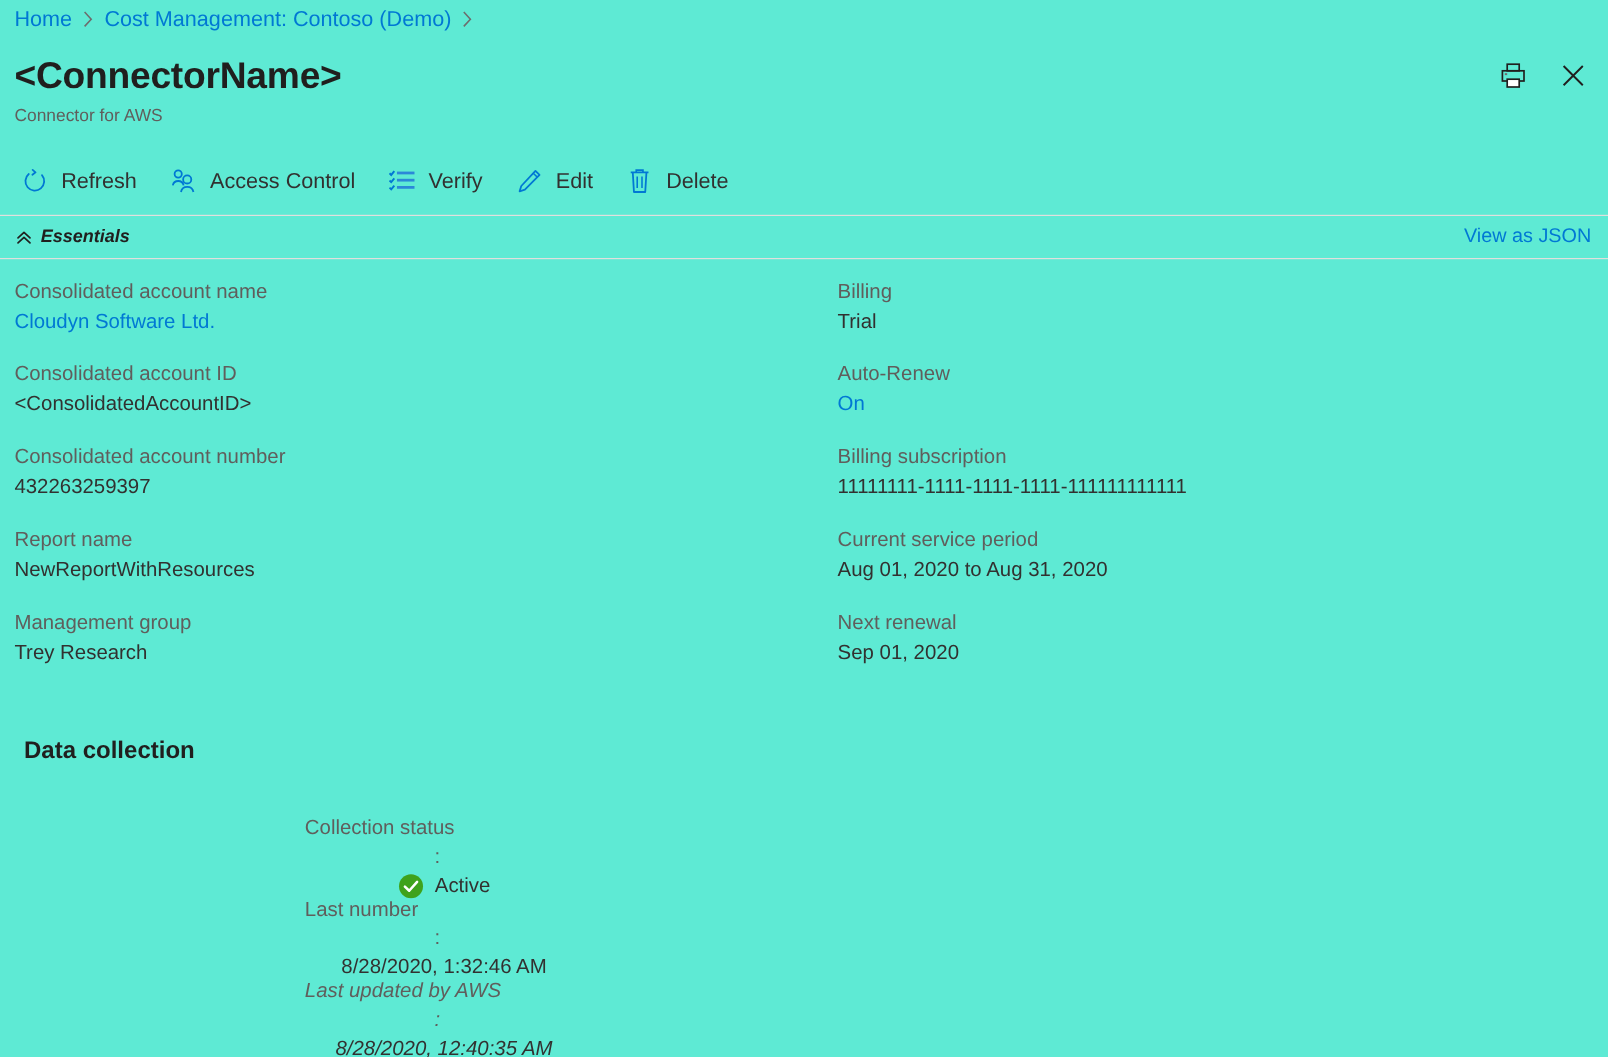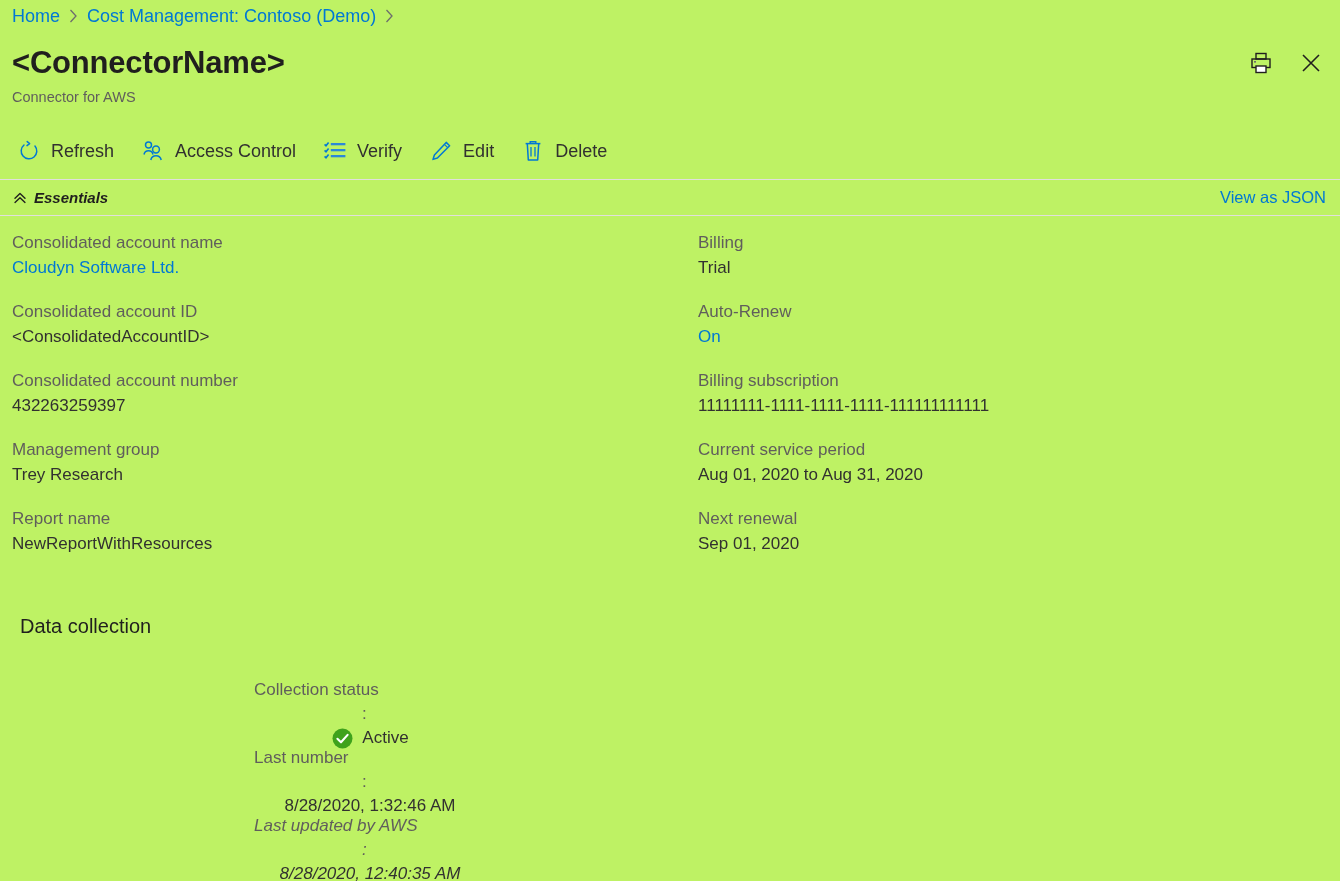--- a/index.html
+++ b/index.html
@@ -12,21 +12,21 @@
     font-family: "Liberation Sans", sans-serif;
     color: #323130;
     -webkit-font-smoothing: antialiased;
   }
 
   .blade {
     position: relative;
     width: 1340px;
     height: 881px;
     overflow: hidden;
-    background: #bef264;
+    background: #5eead4;
   }
 
   
   .breadcrumb {
     position: absolute;
     left: 12px;
     top: 3px;
     display: flex;
     align-items: center;
     font-size: 18px;
@@ -209,21 +209,21 @@
     cursor: pointer;
   }
 
   
   .section-heading {
     position: absolute;
     left: 20px;
     top: 612px;
     font-size: 20px;
     line-height: 28px;
-    font-weight: 400;
+    font-weight: 700;
     color: #201f1e;
   }
   .dc-table {
     position: absolute;
     left: 20px;
     top: 678px;
     width: 700px;
   }
   .dc-row {
     display: flex;
@@ -394,26 +394,26 @@
       </div>
       <div class="prop-item">
         <div class="prop-key">Consolidated account ID</div>
         <div class="prop-val">&lt;ConsolidatedAccountID&gt;</div>
       </div>
       <div class="prop-item">
         <div class="prop-key">Consolidated account number</div>
         <div class="prop-val">432263259397</div>
       </div>
       <div class="prop-item">
+        <div class="prop-key">Report name</div>
+        <div class="prop-val">NewReportWithResources</div>
+      </div>
+      <div class="prop-item">
         <div class="prop-key">Management group</div>
         <div class="prop-val">Trey Research</div>
-      </div>
-      <div class="prop-item">
-        <div class="prop-key">Report name</div>
-        <div class="prop-val">NewReportWithResources</div>
       </div>
     </div>
 
     <div class="prop-col right">
       <div class="prop-item">
         <div class="prop-key">Billing</div>
         <div class="prop-val">Trial</div>
       </div>
       <div class="prop-item">
         <div class="prop-key">Auto-Renew</div>

